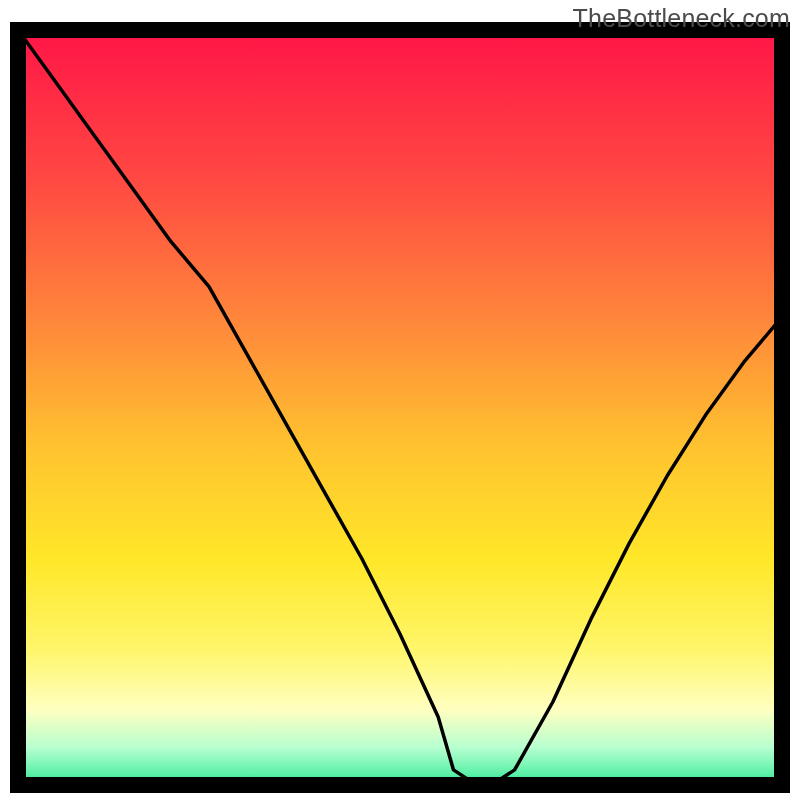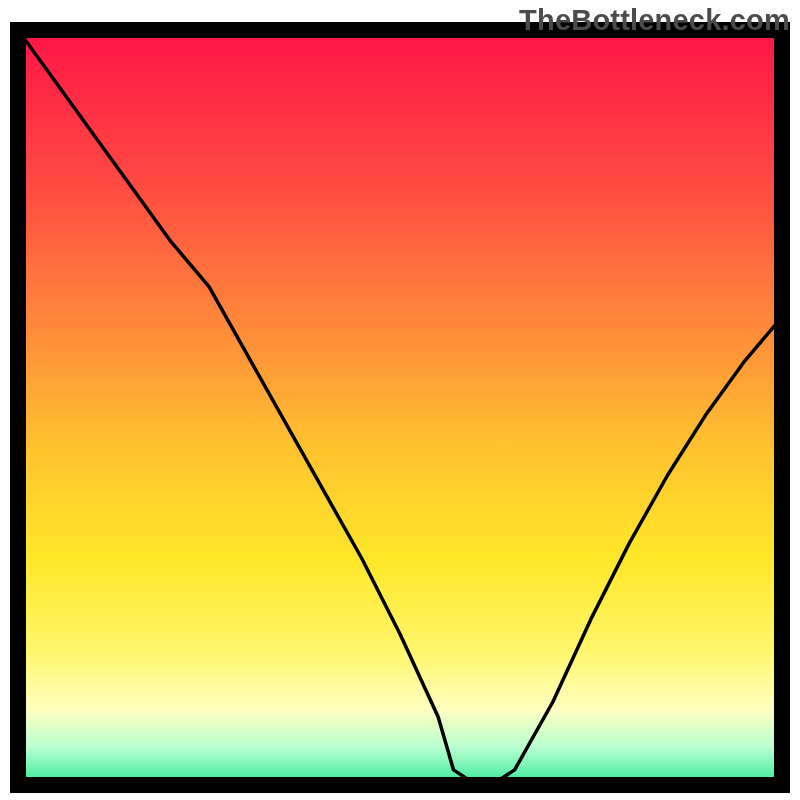--- a/index.html
+++ b/index.html
@@ -12,22 +12,22 @@
   }
   .chart-wrap {
     position: relative;
     width: 800px;
     height: 800px;
   }
   .watermark {
     position: absolute;
     top: 4px;
     right: 10px;
-    font-size: 29px;
-    font-weight: 700;
+    font-size: 25px;
+    font-weight: 400;
     color: #4b4b4b;
     letter-spacing: 0.2px;
   }
   svg { display: block; }
 </style>
 </head>
 <body>
 
 <div class="chart-wrap">
   <div class="watermark">TheBottleneck.com</div>

